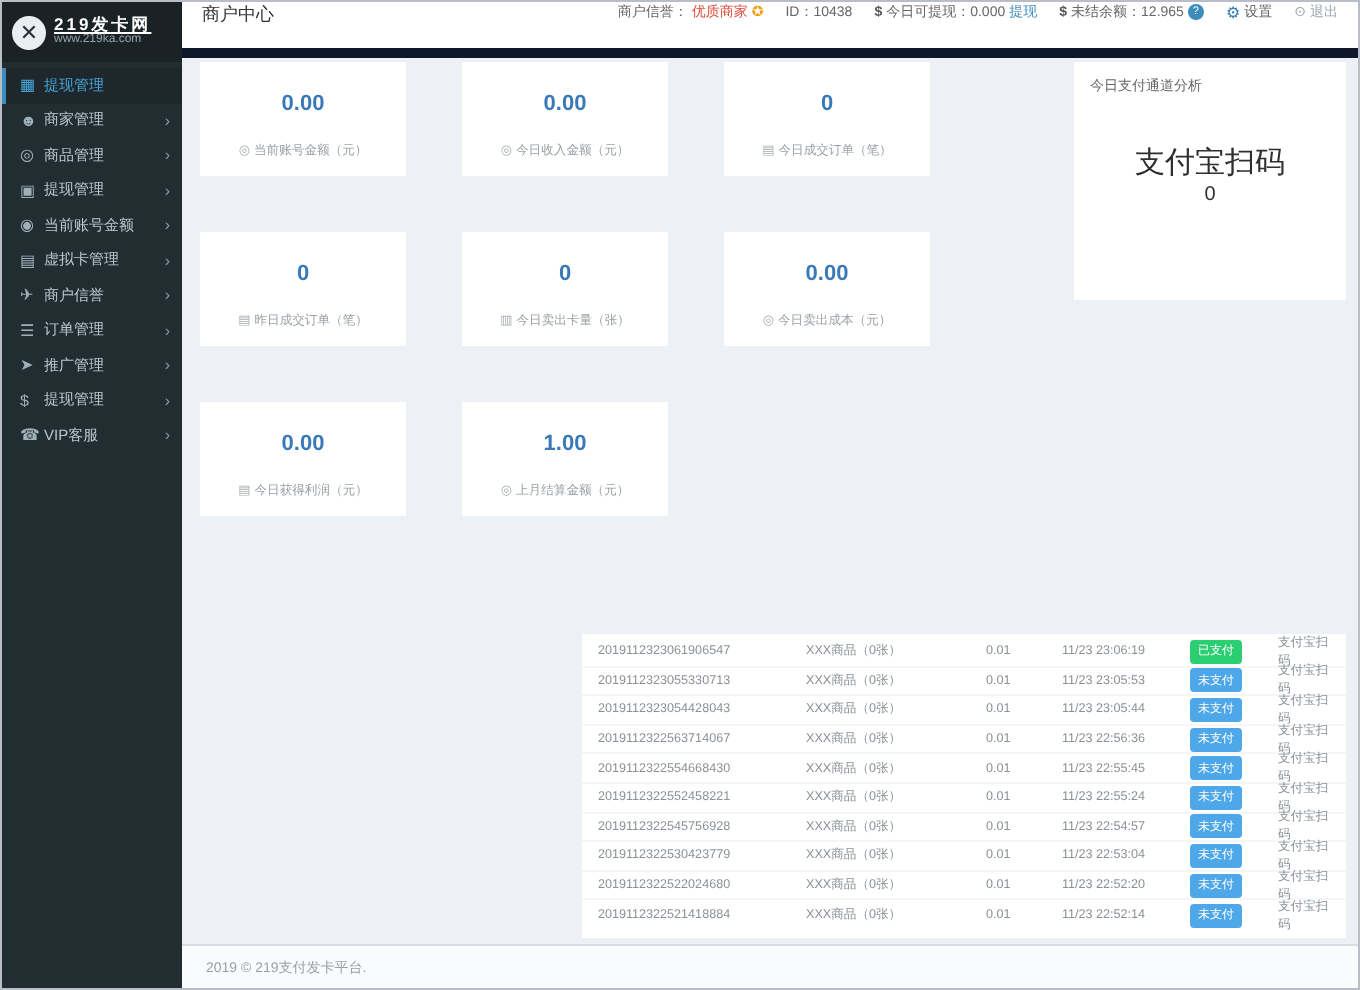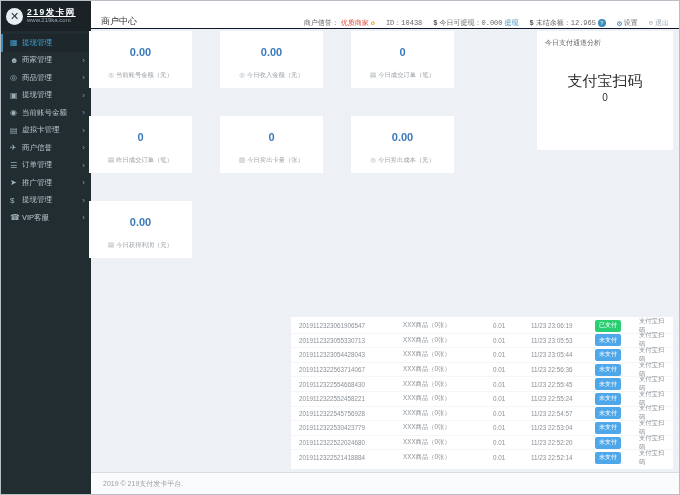--- a/index.html
+++ b/index.html
@@ -16,36 +16,36 @@
   .menu { padding-top:3px; }
   .menu-item { height:17.5px; display:flex; align-items:center; padding:0 6px 0 7px; color:#b8c7ce;
                font-size:7.5px; cursor:pointer; border-left:2px solid transparent; }
   .menu-item .mi-icon { width:12px; font-size:8px; color:#9fb0b9; flex:0 0 auto; }
   .menu-item .chev { margin-left:auto; font-size:8px; color:#8a9ba5; }
   .menu-item.active { color:#45a3d8; background:#1e282c; border-left-color:#3c8dbc; }
   .menu-item.active .mi-icon { color:#45a3d8; }
 
   
   .header { position:absolute; left:90px; top:0; right:0; height:28px; background:#ffffff;
-            border-bottom:1px solid #0f172a; display:flex; align-items:flex-end;font-family:Liberation Mono, monospace; }
+            border-bottom:5px solid #0f172a; display:flex; align-items:flex-start; }
   .header-title { font-size:9px; color:#333; padding:0 10px; }
   .header-right { margin-left:auto; display:flex; align-items:center; gap:11px; padding-right:10px;
                   font-size:7px; color:#666; white-space:nowrap; }
   .hr-item { display:flex; align-items:center; gap:2px; }
   .red { color:#dd4b39; }
   .medal { color:#f39c12; font-size:7px; }
   .dollar { color:#555; font-weight:bold; }
   .link-blue { color:#3c8dbc; cursor:pointer; }
   .help-circle { display:inline-flex; width:8px; height:8px; border-radius:50%; background:#3c8dbc; color:#fff;
                  font-size:5.5px; align-items:center; justify-content:center; }
   .gear { color:#337ab7; font-size:8px; }
   .muted { color:#9aa7b0; }
 
   
-  .cards { position:absolute; left:88px; top:30px; width:393px; display:flex; flex-wrap:wrap;
+  .cards { position:absolute; left:99px; top:30px; width:393px; display:flex; flex-wrap:wrap;
            column-gap:7px; row-gap:5px;gap:28px; }
   .card { width:103px; height:57px; background:#ffffff; position:relative; }
   .card .val { text-align:center; margin-top:15px; font-size:11px; font-weight:bold; color:#3a79b8; }
   .card .lbl { position:absolute; bottom:8px; width:100%; text-align:center; font-size:6.3px; color:#9aa0a6; }
   .card .lbl .ic { margin-right:2px; font-size:6.5px; color:#a6adb3; }
 
   
   .channel-panel { position:absolute; left:536px; top:30px; width:136px; height:119px; background:#ffffff; }
   .cp-title { font-size:7px; color:#666; padding:7px 8px 0 8px; }
   .cp-body { text-align:center; margin-top:24px; }
@@ -195,20 +195,24 @@
       <div class="lbl"><span class="ic">▥</span><span>今日卖出卡量（张）</span></div>
     </div>
     <div class="card">
       <div class="val">0.00</div>
       <div class="lbl"><span class="ic">◎</span><span>今日卖出成本（元）</span></div>
     </div>
     <div class="card">
       <div class="val">0.00</div>
       <div class="lbl"><span class="ic">▤</span><span>今日获得利润（元）</span></div>
     </div>
+    <div class="card">
+      <div class="val">1.00</div>
+      <div class="lbl"><span class="ic">◎</span><span>上月结算金额（元）</span></div>
+    </div>
   </div>
 
   <div class="channel-panel">
     <div class="cp-title">今日支付通道分析</div>
     <div class="cp-body">
       <div class="cp-name">支付宝扫码</div>
       <div class="cp-val">0</div>
     </div>
   </div>
 

